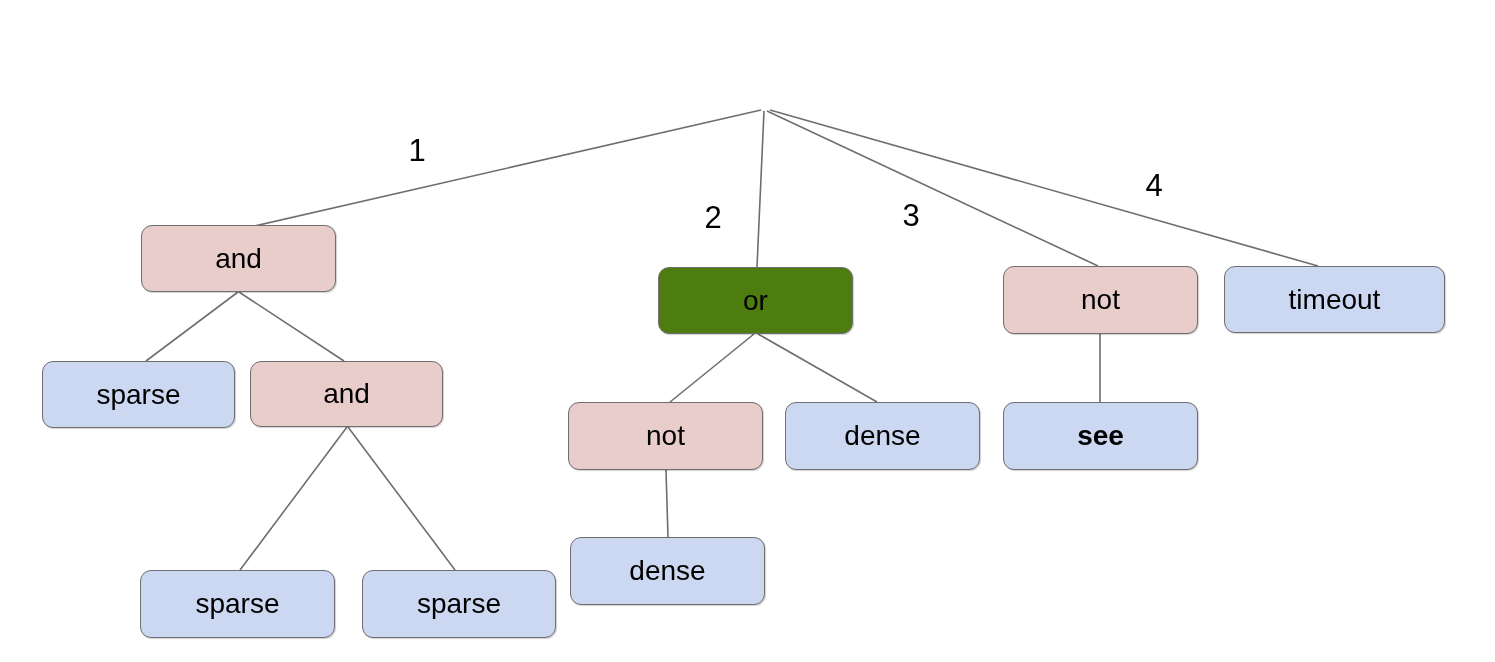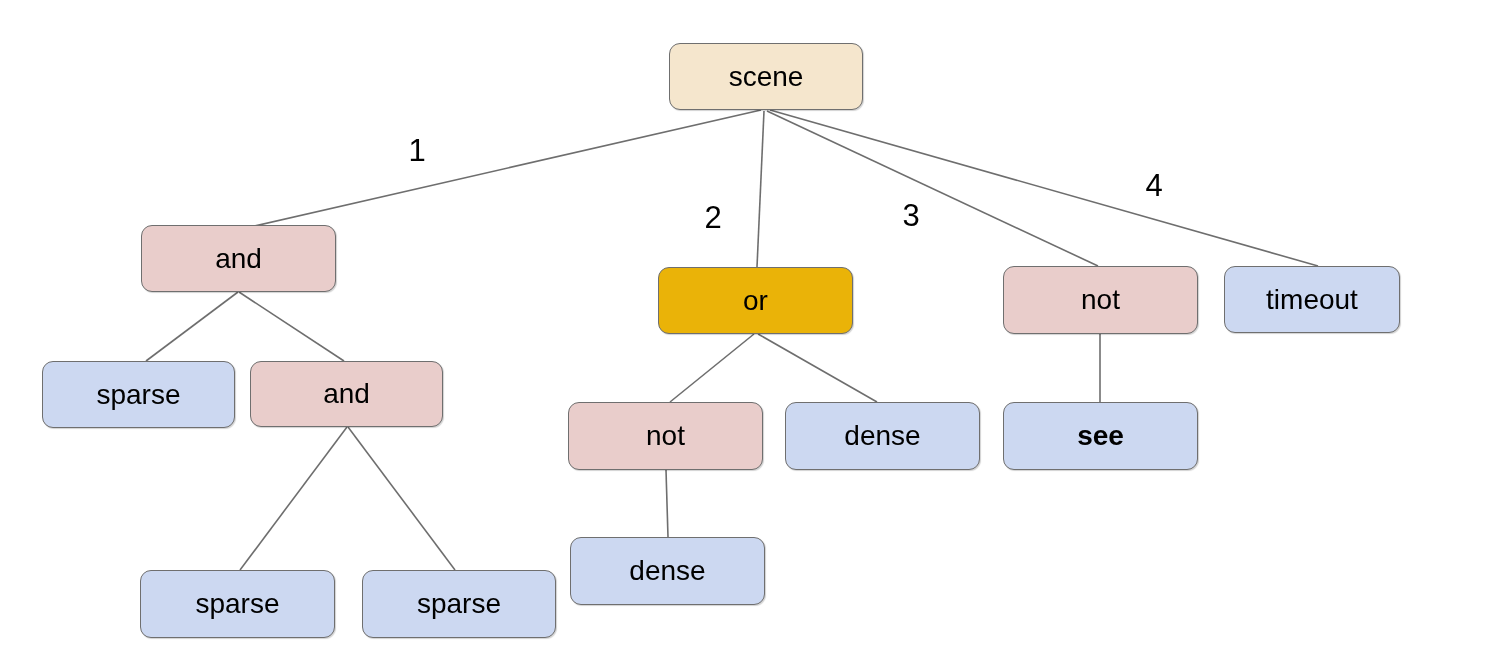--- a/index.html
+++ b/index.html
@@ -64,29 +64,28 @@
     <line x1="758" y1="334" x2="877" y2="402"></line>
     <line x1="666" y1="470" x2="668" y2="537"></line>
     <line x1="1100" y1="334" x2="1100" y2="402"></line>
   </svg>
 
   <div class="edge-label" style="left:417px; top:150px;">1</div>
   <div class="edge-label" style="left:713px; top:217px;">2</div>
   <div class="edge-label" style="left:911px; top:215px;">3</div>
   <div class="edge-label" style="left:1154px; top:185px;">4</div>
 
-  <div class="node" style="left: 669px; top: 43px; width: 194px; height: 67px; background-color: rgb(245, 230, 205);">scene</div>
 
   <div class="node" style="left: 141px; top: 225px; width: 195px; height: 67px; background-color: rgb(233, 205, 203);">and</div>
 
-  <div class="node" style="left: 658px; top: 267px; width: 195px; height: 67px; background-color: #eab308;">or</div>
+  <div class="node" style="left: 658px; top: 267px; width: 195px; height: 67px; background-color: #4d7c0f;">or</div>
 
   <div class="node" style="left: 1003px; top: 266px; width: 195px; height: 68px; background-color: rgb(233, 205, 203);">not</div>
 
-  <div class="node" style="left: 1224px; top: 266px; width: 176px; height: 67px; background-color: rgb(204, 216, 241);">timeout</div>
+  <div class="node" style="left: 1224px; top: 266px; width: 221px; height: 67px; background-color: rgb(204, 216, 241);">timeout</div>
 
   <div class="node" style="left: 42px; top: 361px; width: 193px; height: 67px; background-color: rgb(204, 216, 241);">sparse</div>
 
   <div class="node" style="left: 250px; top: 361px; width: 193px; height: 66px; background-color: rgb(233, 205, 203);">and</div>
 
   <div class="node" style="left: 568px; top: 402px; width: 195px; height: 68px; background-color: rgb(233, 205, 203);">not</div>
 
   <div class="node" style="left: 785px; top: 402px; width: 195px; height: 68px; background-color: rgb(204, 216, 241);">dense</div>
 
   <div class="node" style="left: 1003px; top: 402px; width: 195px; height: 68px; background-color: rgb(204, 216, 241); font-weight: bold;">see</div>

